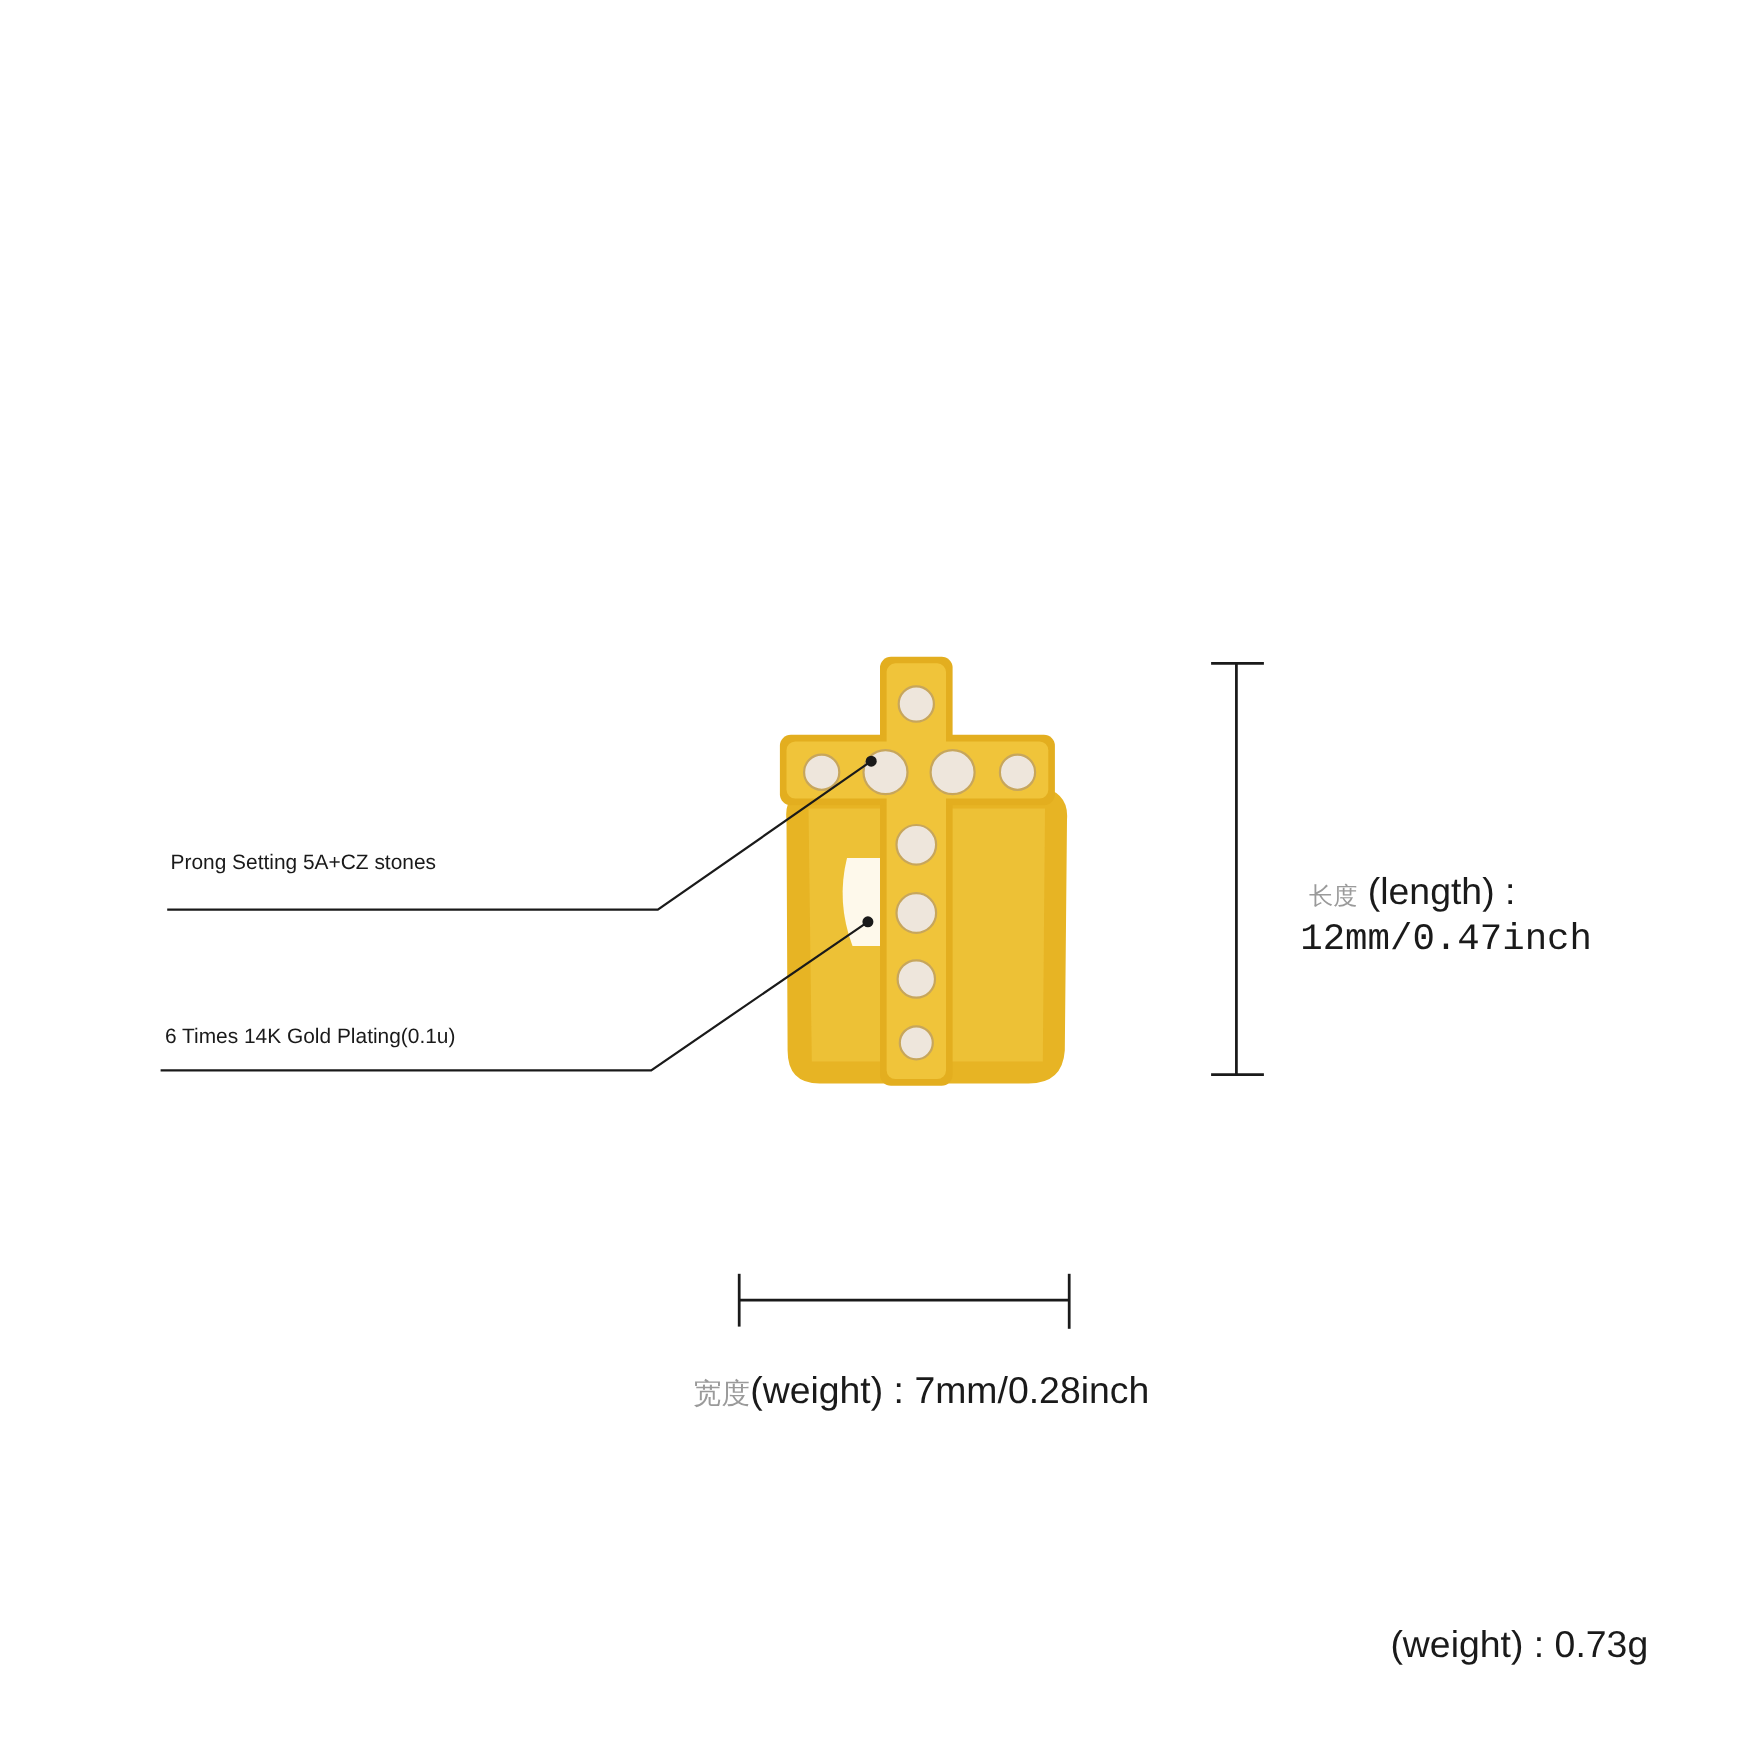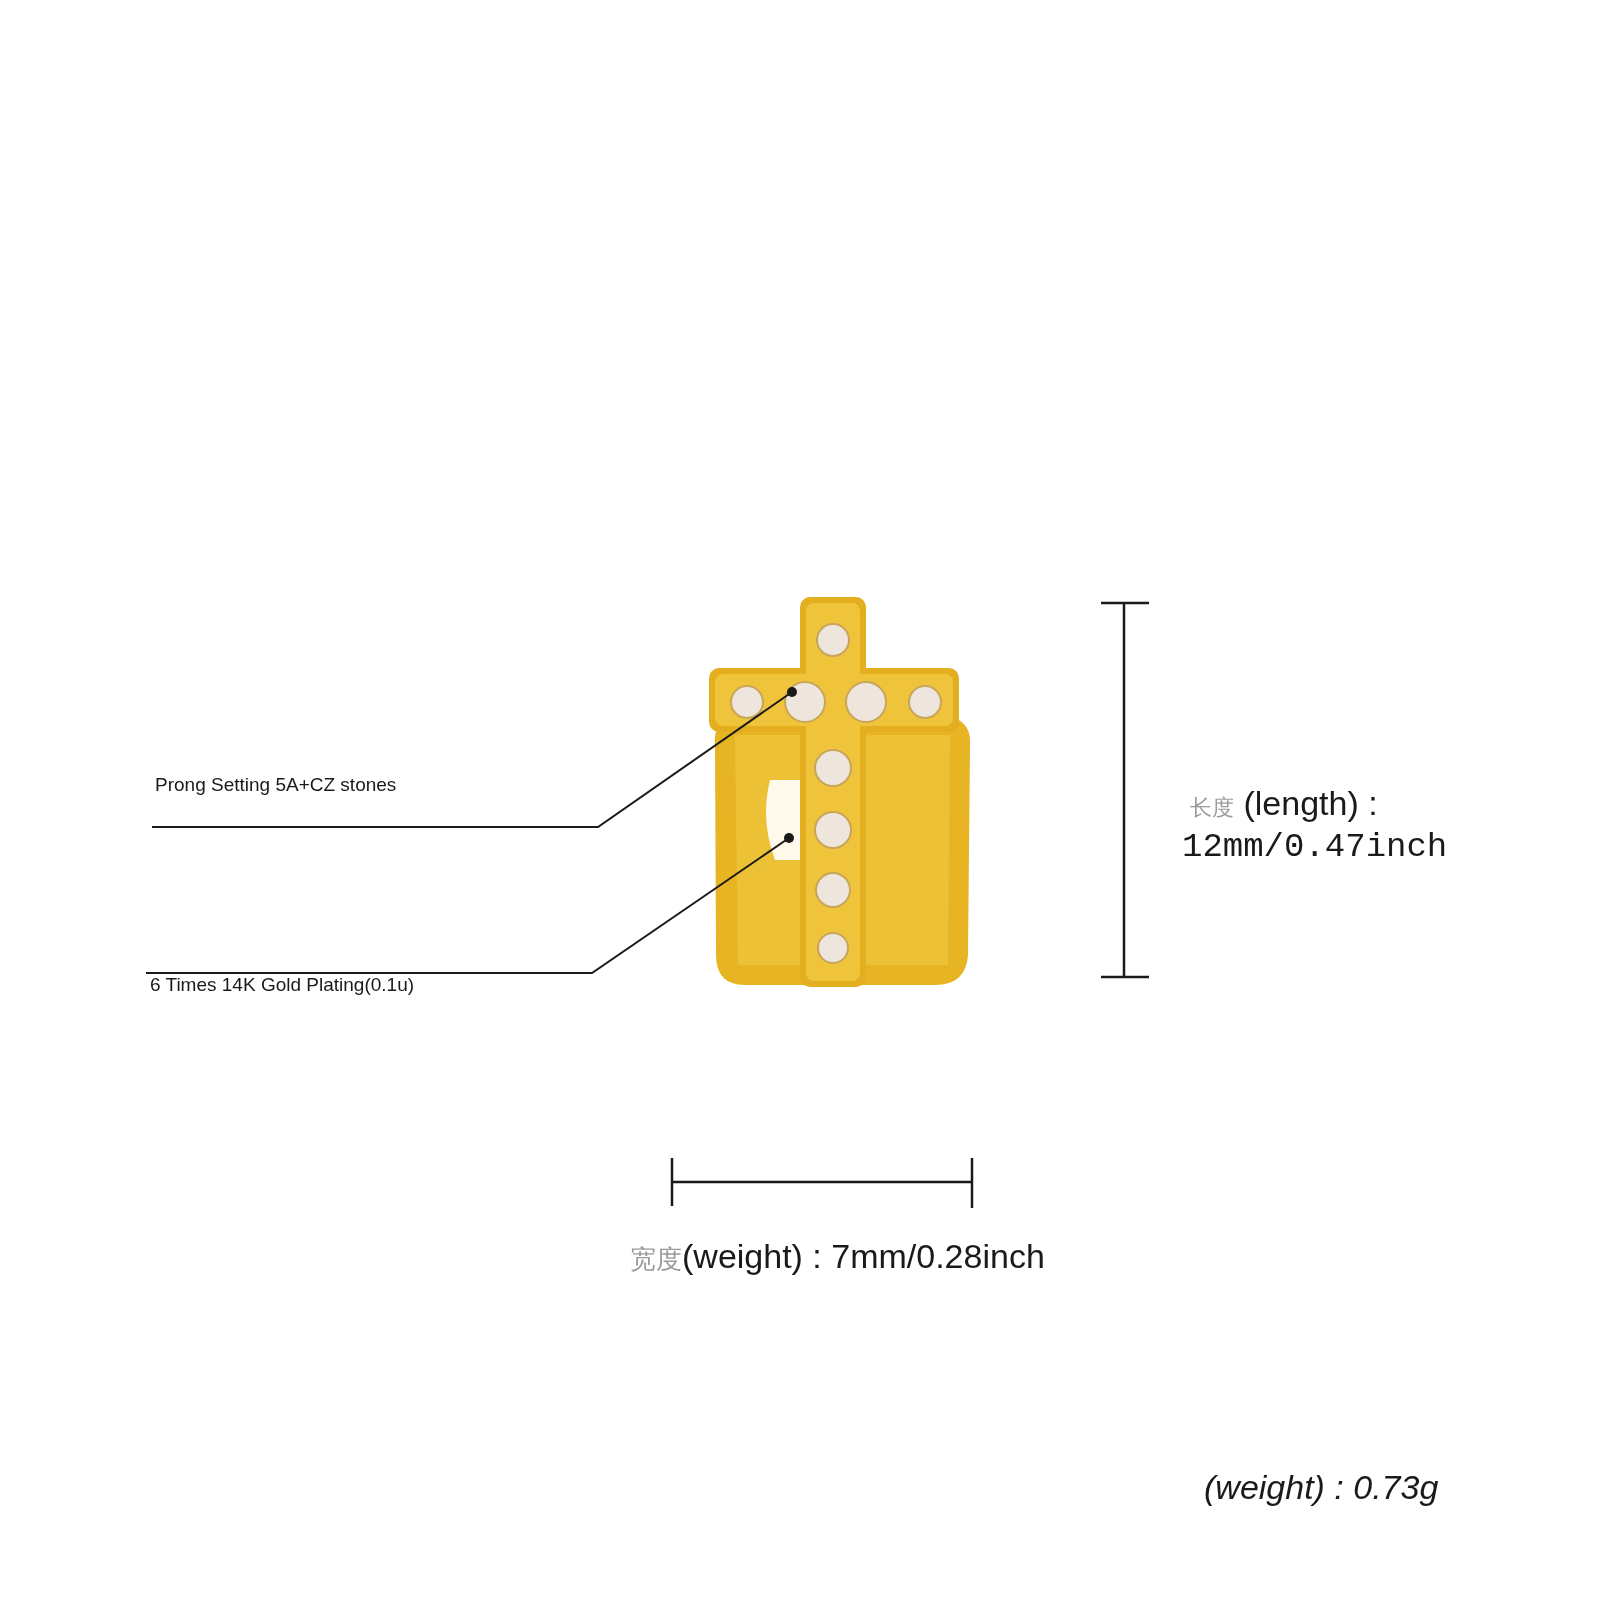--- a/index.html
+++ b/index.html
@@ -1,20 +1,20 @@
 <!DOCTYPE html>
 <html><head>
 <meta charset="utf-8">
 <style>
   html, body { margin:0; padding:0; }
   body { width:1601px; height:1601px; background:#ffffff; position:relative; overflow:hidden;
          font-family:"Liberation Sans", "DejaVu Sans", sans-serif; color:#1a1a1a; }
   .abs { position:absolute;text-align:right; }
   .label-sm { font-size:19px; white-space:nowrap; color:#1a1a1a; }
-  .label-lg { font-size:34px; white-space:nowrap; color:#1a1a1a; line-height:42px; }
+  .label-lg { font-size:34px; white-space:nowrap; color:#1a1a1a; line-height:58px; }
   .cjk { color:#9a9a9a; }
   svg { position:absolute; left:0; top:0; }
 </style>
 </head>
 <body>
 
 <svg width="1601" height="1601" viewBox="0 0 1601 1601">
 
   <g>
     <path d="M715 745 Q712 720 740 715 L945 715 Q972 720 970 745 L968 955 Q966 985 935 985 L745 985 Q716 985 716 955 Z" fill="#E7B424"></path>
@@ -53,25 +53,25 @@
   </g>
 
   <g stroke="#1a1a1a" stroke-width="2.5">
     <line x1="672" y1="1182" x2="972" y2="1182"></line>
     <line x1="672" y1="1158" x2="672" y2="1206"></line>
     <line x1="972" y1="1158" x2="972" y2="1208"></line>
   </g>
 </svg>
 
 <div class="abs label-sm" style="left:155px; top:774px;">Prong Setting 5A+CZ stones</div>
-<div class="abs label-sm" style="left:150px; top:974px;">6 Times  14K  Gold  Plating(0.1u)</div>
+<div class="abs label-sm" style="left:150px; top:932px;">6 Times  14K  Gold  Plating(0.1u)</div>
 
 <div class="abs label-lg" style="left:1190px; top:782px;">
   <span class="cjk" style="font-size:22px;">长度</span>
   <span>(length) :</span>
 </div>
 <div class="abs label-lg" style="left:1182px; top:826px;font-family:Liberation Mono, monospace;">12mm/0.47inch</div>
 
 <div class="abs label-lg" style="left:630px; top:1235px;">
   <span class="cjk" style="font-size:26px;">宽度</span><span>(weight) : 7mm/0.28inch</span>
 </div>
 
-<div class="abs label-lg" style="left:1204px; top:1466px;font-style:italic;">(weight) : 0.73g</div>
+<div class="abs label-lg" style="left:1264px; top:1466px;">(weight) : 0.73g</div>
 
 </body></html>

